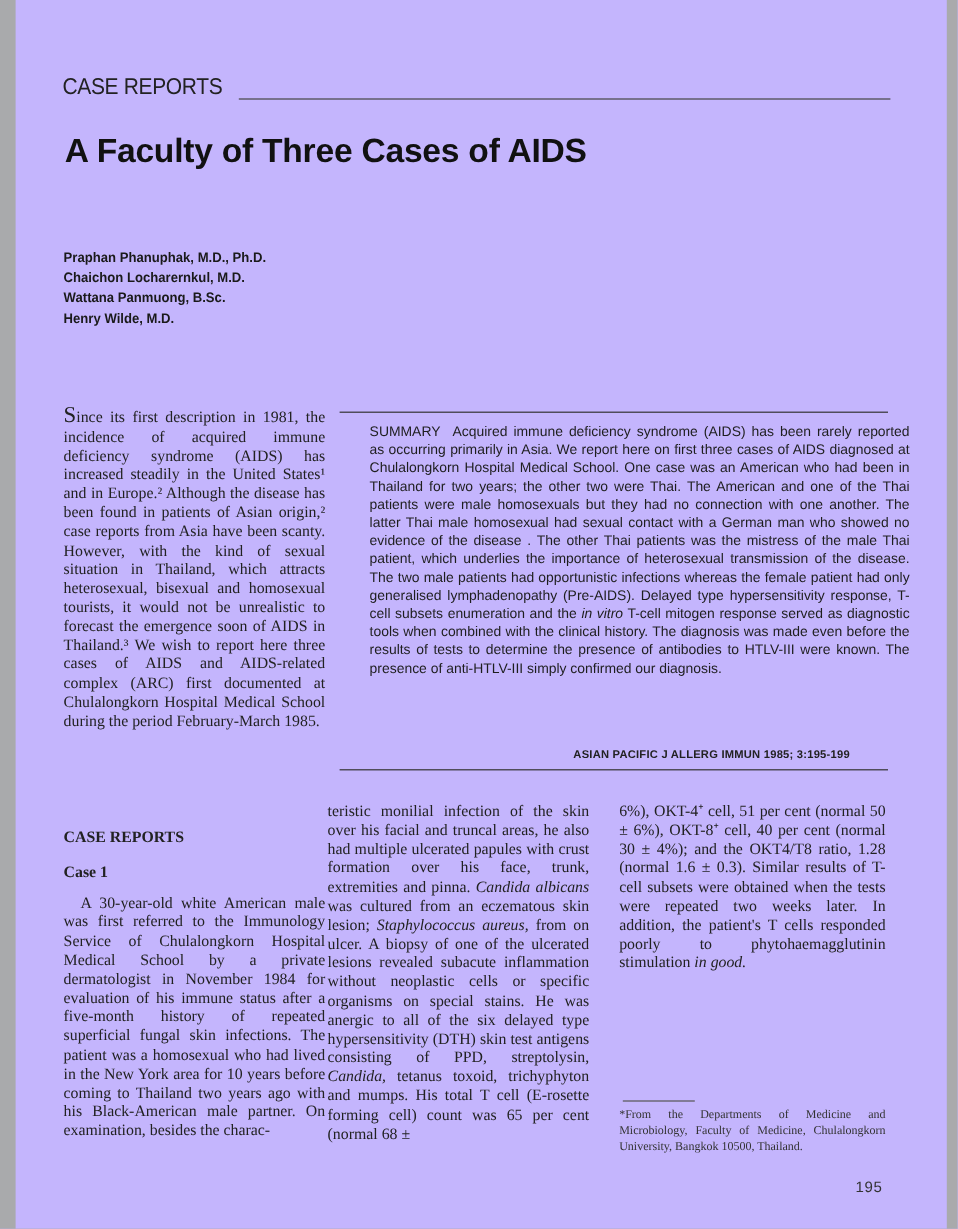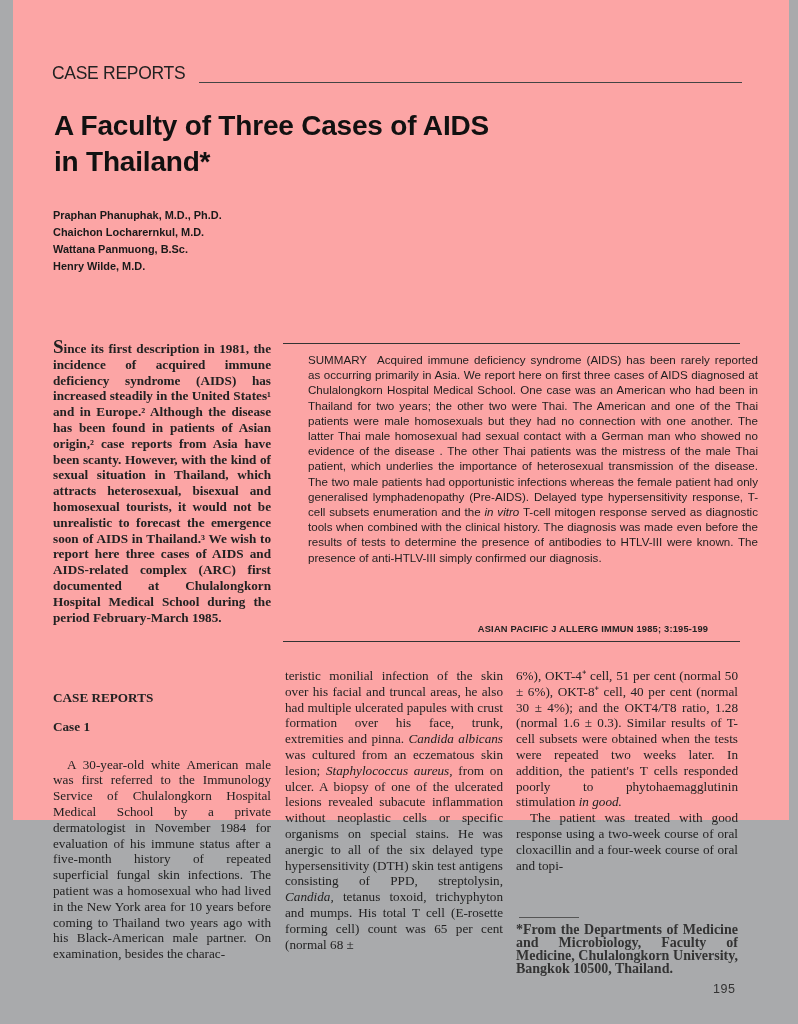--- a/index.html
+++ b/index.html
@@ -1,22 +1,22 @@
 <!DOCTYPE html>
 <html><head>
 <meta charset="utf-8">
 <style>
   html, body { margin: 0; padding: 0; }
   body {
     width: 798px; height: 1024px; position: relative; overflow: hidden;
     background: #a9aaac;
   }
   .page {
-    position: absolute; left: 13px; top: 0; width: 776px; height: 820px;
-    background: #fca5a5;
+    position: absolute; left: 13px; top: 0; width: 776px; height: 1024px;
+    background: #c4b5fd;
   }
   .abs { position: absolute; }
   .section-label {
     left: 39px; top: 62px;
     font-family: "Liberation Sans", sans-serif; font-size: 19px; color: #222;
     letter-spacing: -0.3px; transform: scaleX(0.92); transform-origin: left;
   }
   .section-rule { left: 186px; top: 82px; width: 543px; height: 1px; background: #444; }
   .title {
     left: 41px; top: 108px; width: 600px;
@@ -25,21 +25,21 @@
   }
   .authors {
     left: 40px; top: 207px;
     font-family: "Liberation Sans", sans-serif; font-weight: bold; font-size: 11.5px;
     line-height: 17px; color: #1a1a1a; transform: scaleX(0.95); transform-origin: left;
   }
   .serif {
     font-family: "Liberation Serif", serif; font-size: 13.2px; line-height: 15.8px;
     color: #222; text-align: justify; text-align-last: left; hyphens: none;
   }
-  .intro { left: 40px; top: 339px; width: 218px; font-weight: bold; }
+  .intro { left: 40px; top: 339px; width: 218px; }
   .intro .dropcap { font-size: 19px; }
   .summary-rule-top { left: 270px; top: 343px; width: 457px; height: 1px; background: #333; }
   .summary {
     left: 275px; top: 352px; width: 450px;
     font-family: "Liberation Sans", sans-serif; font-size: 11.6px; line-height: 15.2px;
     color: #1e1e1e; text-align: justify; text-align-last: left; margin-left: 20px;
   }
   .summary .lbl { margin-right: 10px; }
   .citation {
     left: 440px; top: 624px; width: 280px; text-align: center;
@@ -47,48 +47,47 @@
     color: #222; letter-spacing: 0.2px;
   }
   .summary-rule-bot { left: 270px; top: 641px; width: 457px; height: 1px; background: #333; }
   .col1b { left: 40px; top: 690px; width: 218px; }
   .case-head {
     text-align: center; font-family: "Liberation Serif", serif; font-weight: bold;
     font-size: 13.2px; color: #222; margin-bottom: 13px;
   }
   .case-sub {
     font-family: "Liberation Serif", serif; font-weight: bold; font-size: 13.2px;
-    color: #222; margin-bottom: 22px;
+    color: #222; margin-bottom: 10px;
   }
   .indent { text-indent: 14px; }
-  .col2 { left: 272px; top: 668px; width: 218px; }
+  .col2 { left: 260px; top: 668px; width: 218px; }
   .col3 { left: 503px; top: 668px; width: 222px; }
   .foot-rule { left: 506px; top: 917px; width: 60px; height: 1px; background: #555; }
   .footnote {
     left: 503px; top: 923px; width: 222px;
-    font-family: "Liberation Serif", serif; font-weight: bold; font-size: 14px;
+    font-family: "Liberation Serif", serif; font-weight: normal; font-size: 10px;
     line-height: 13px; color: #333; text-align: justify; text-align-last: left;
   }
   .page-no {
     left: 700px; top: 982px;
     font-family: "Liberation Sans", sans-serif; font-size: 12.5px; color: #333;
     letter-spacing: 0.5px;
   }
   i { font-style: italic; }
 </style>
 </head>
 <body>
 
 <div class="page">
   <div class="abs section-label">CASE REPORTS</div>
   <div class="abs section-rule"></div>
 
   <div class="abs title">
     <div>A Faculty of Three Cases of AIDS</div>
-    <div>in Thailand*</div>
   </div>
 
   <div class="abs authors">
     <div>Praphan Phanuphak, M.D., Ph.D.</div>
     <div>Chaichon Locharernkul, M.D.</div>
     <div>Wattana Panmuong, B.Sc.</div>
     <div>Henry Wilde, M.D.</div>
   </div>
 
   <div class="abs serif intro"><span class="dropcap">S</span><span>ince its first description in 1981, the incidence of acquired immune deficiency syndrome (AIDS) has increased steadily in the United States¹ and in Europe.² Although the disease has been found in patients of Asian origin,² case reports from Asia have been scanty. However, with the kind of sexual situation in Thailand, which attracts heterosexual, bisexual and homosexual tourists, it would not be unrealistic to forecast the emergence soon of AIDS in Thailand.³ We wish to report here three cases of AIDS and AIDS-related complex (ARC) first documented at Chulalongkorn Hospital Medical School during the period February-March 1985.</span></div>
@@ -101,19 +100,18 @@
   <div class="abs serif col1b">
     <div class="case-head">CASE REPORTS</div>
     <div class="case-sub">Case 1</div>
     <div class="indent">A 30-year-old white American male was first referred to the Immunology Service of Chulalongkorn Hospital Medical School by a private dermatologist in November 1984 for evaluation of his immune status after a five-month history of repeated superficial fungal skin infections. The patient was a homosexual who had lived in the New York area for 10 years before coming to Thailand two years ago with his Black-American male partner. On examination, besides the charac-</div>
   </div>
 
   <div class="abs serif col2"><span>teristic monilial infection of the skin over his facial and truncal areas, he also had multiple ulcerated papules with crust formation over his face, trunk, extremities and pinna. </span><i>Candida albicans</i><span> was cultured from an eczematous skin lesion; </span><i>Staphylococcus aureus,</i><span> from on ulcer. A biopsy of one of the ulcerated lesions revealed subacute inflammation without neoplastic cells or specific organisms on special stains. He was anergic to all of the six delayed type hypersensitivity (DTH) skin test antigens consisting of PPD, streptolysin, </span><i>Candida,</i><span> tetanus toxoid, trichyphyton and mumps. His total T cell (E-rosette forming cell) count was 65 per cent (normal 68 ±</span></div>
 
   <div class="abs serif col3">
     <div><span>6%), OKT-4⁺ cell, 51 per cent (normal 50 ± 6%), OKT-8⁺ cell, 40 per cent (normal 30 ± 4%); and the OKT4/T8 ratio, 1.28 (normal 1.6 ± 0.3). Similar results of T-cell subsets were obtained when the tests were repeated two weeks later. In addition, the patient's T cells responded poorly to phytohaemagglutinin stimulation </span><i>in good.</i></div>
-    <div class="indent">The patient was treated with good response using a two-week course of oral cloxacillin and a four-week course of oral and topi-</div>
   </div>
 
   <div class="abs foot-rule"></div>
   <div class="abs footnote">*From the Departments of Medicine and Microbiology, Faculty of Medicine, Chulalongkorn University, Bangkok 10500, Thailand.</div>
   <div class="abs page-no">195</div>
 </div>
 
 </body></html>

